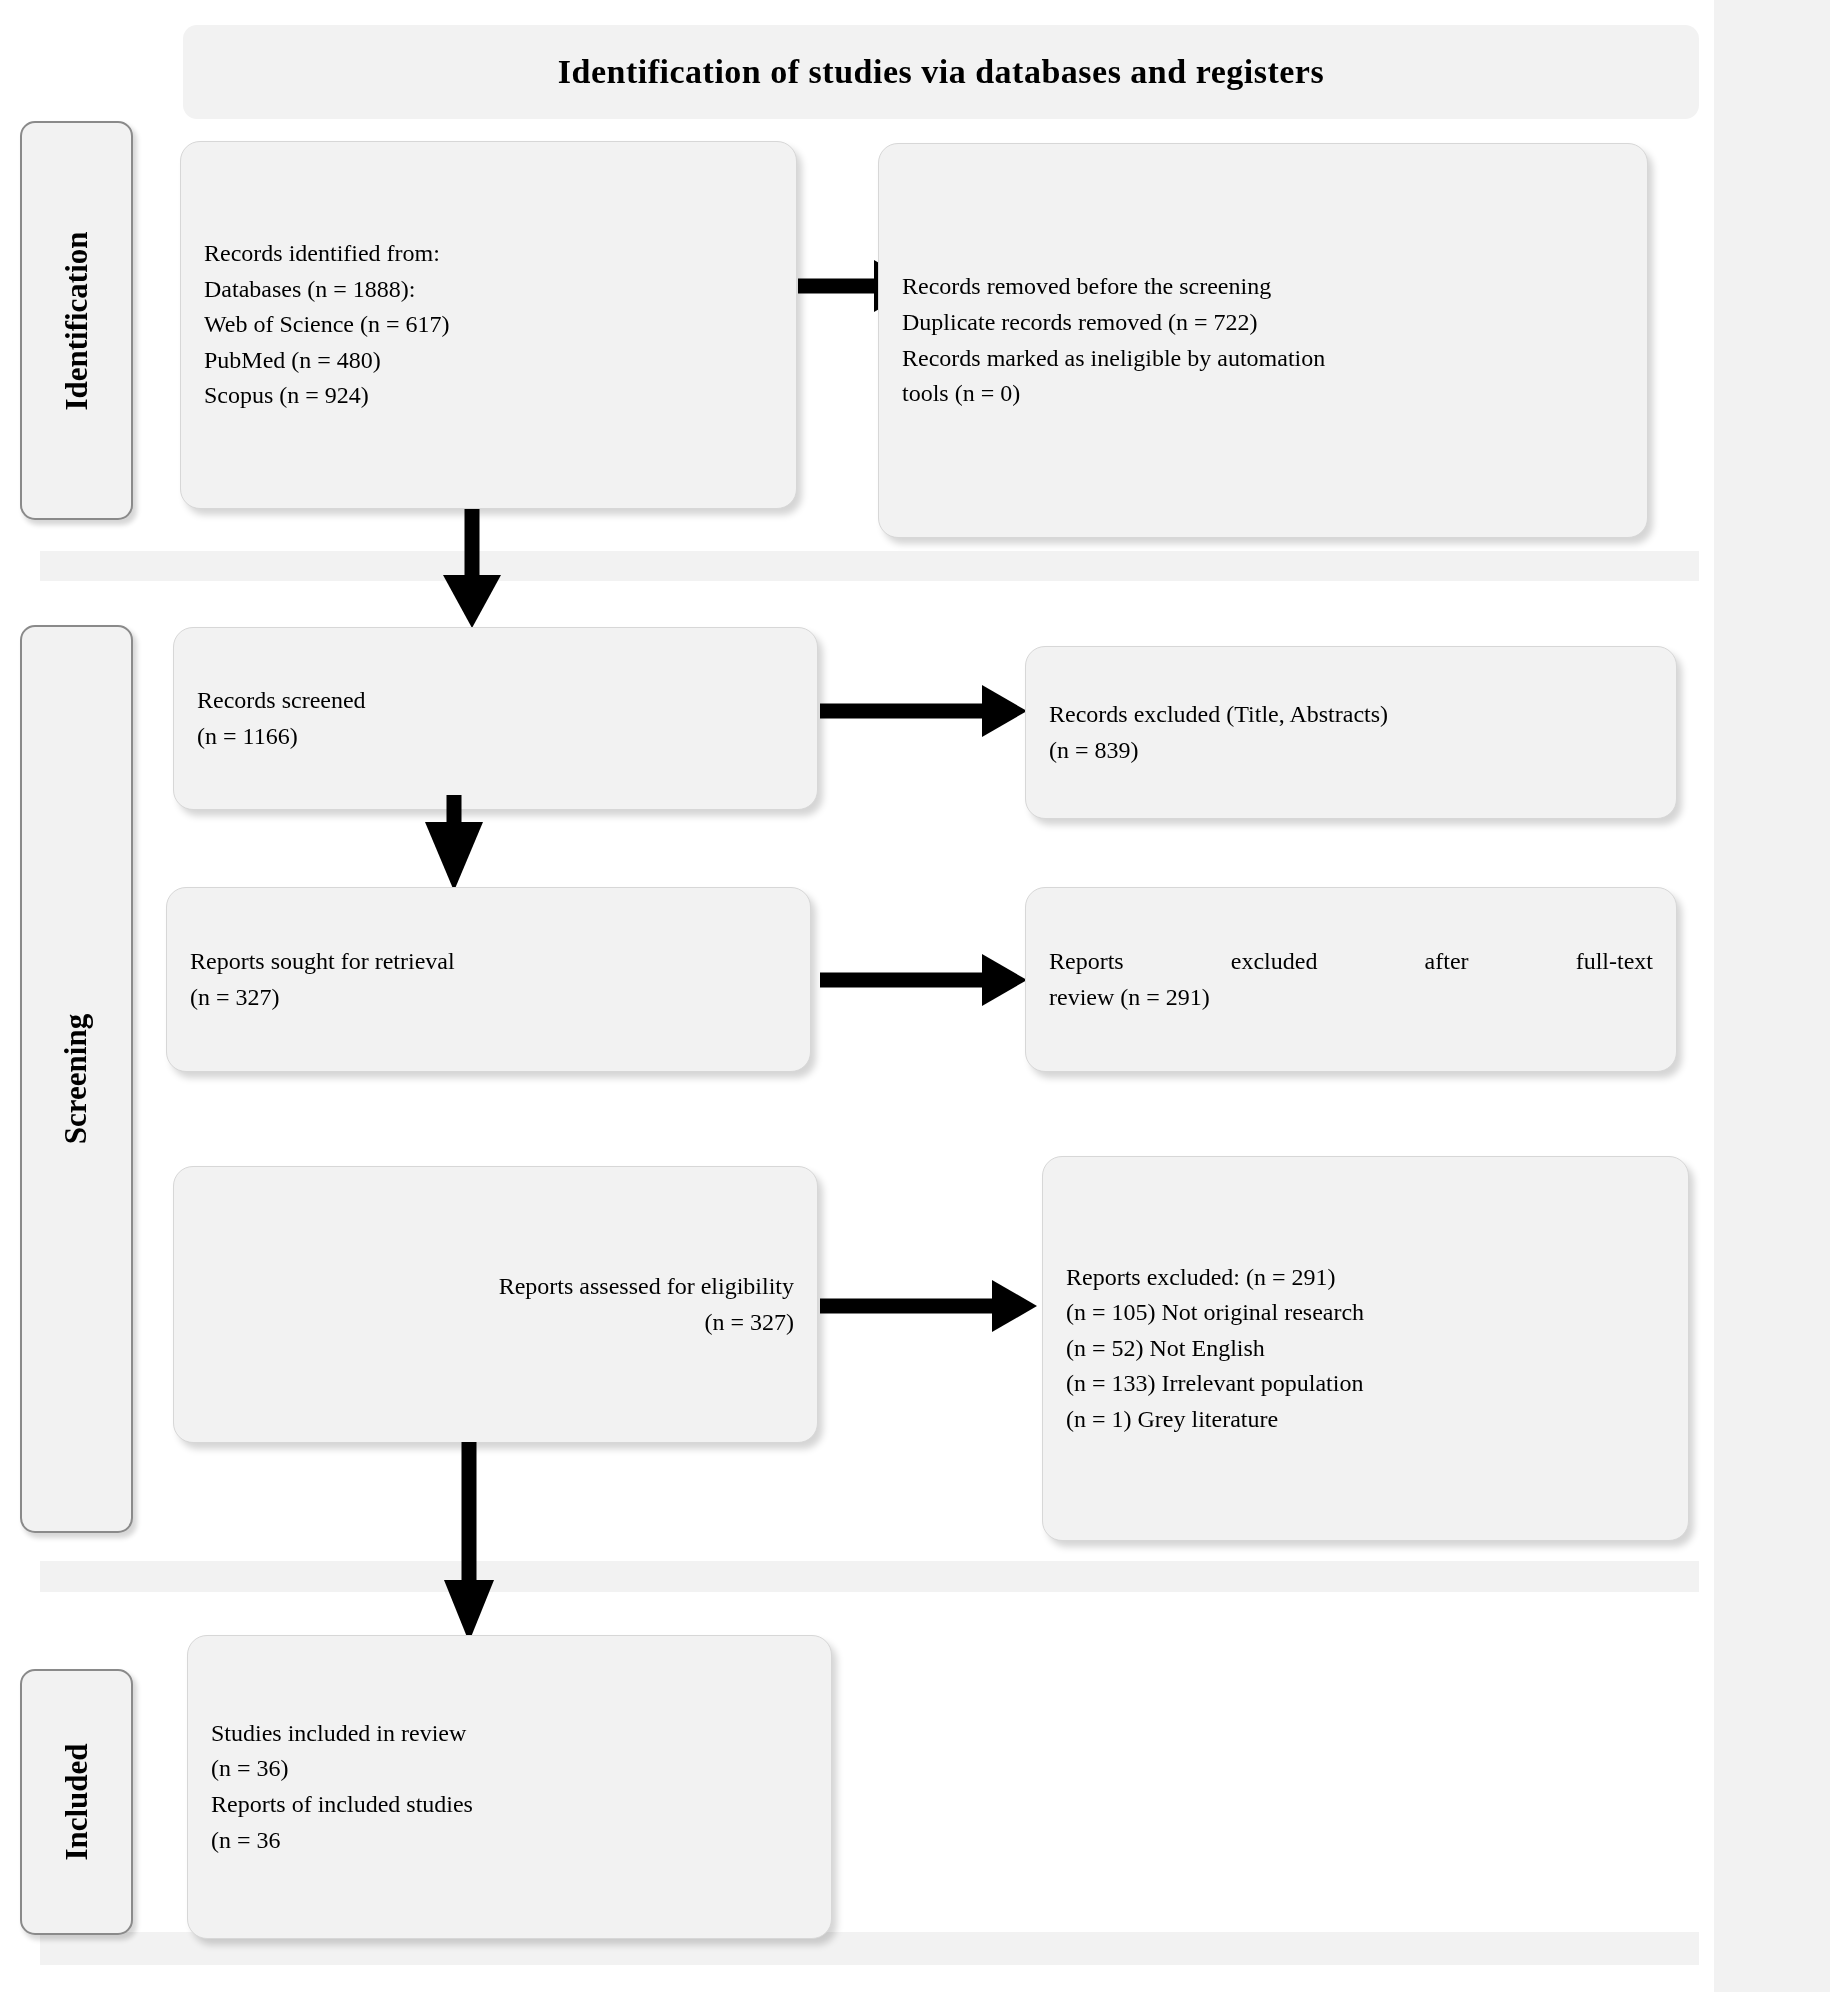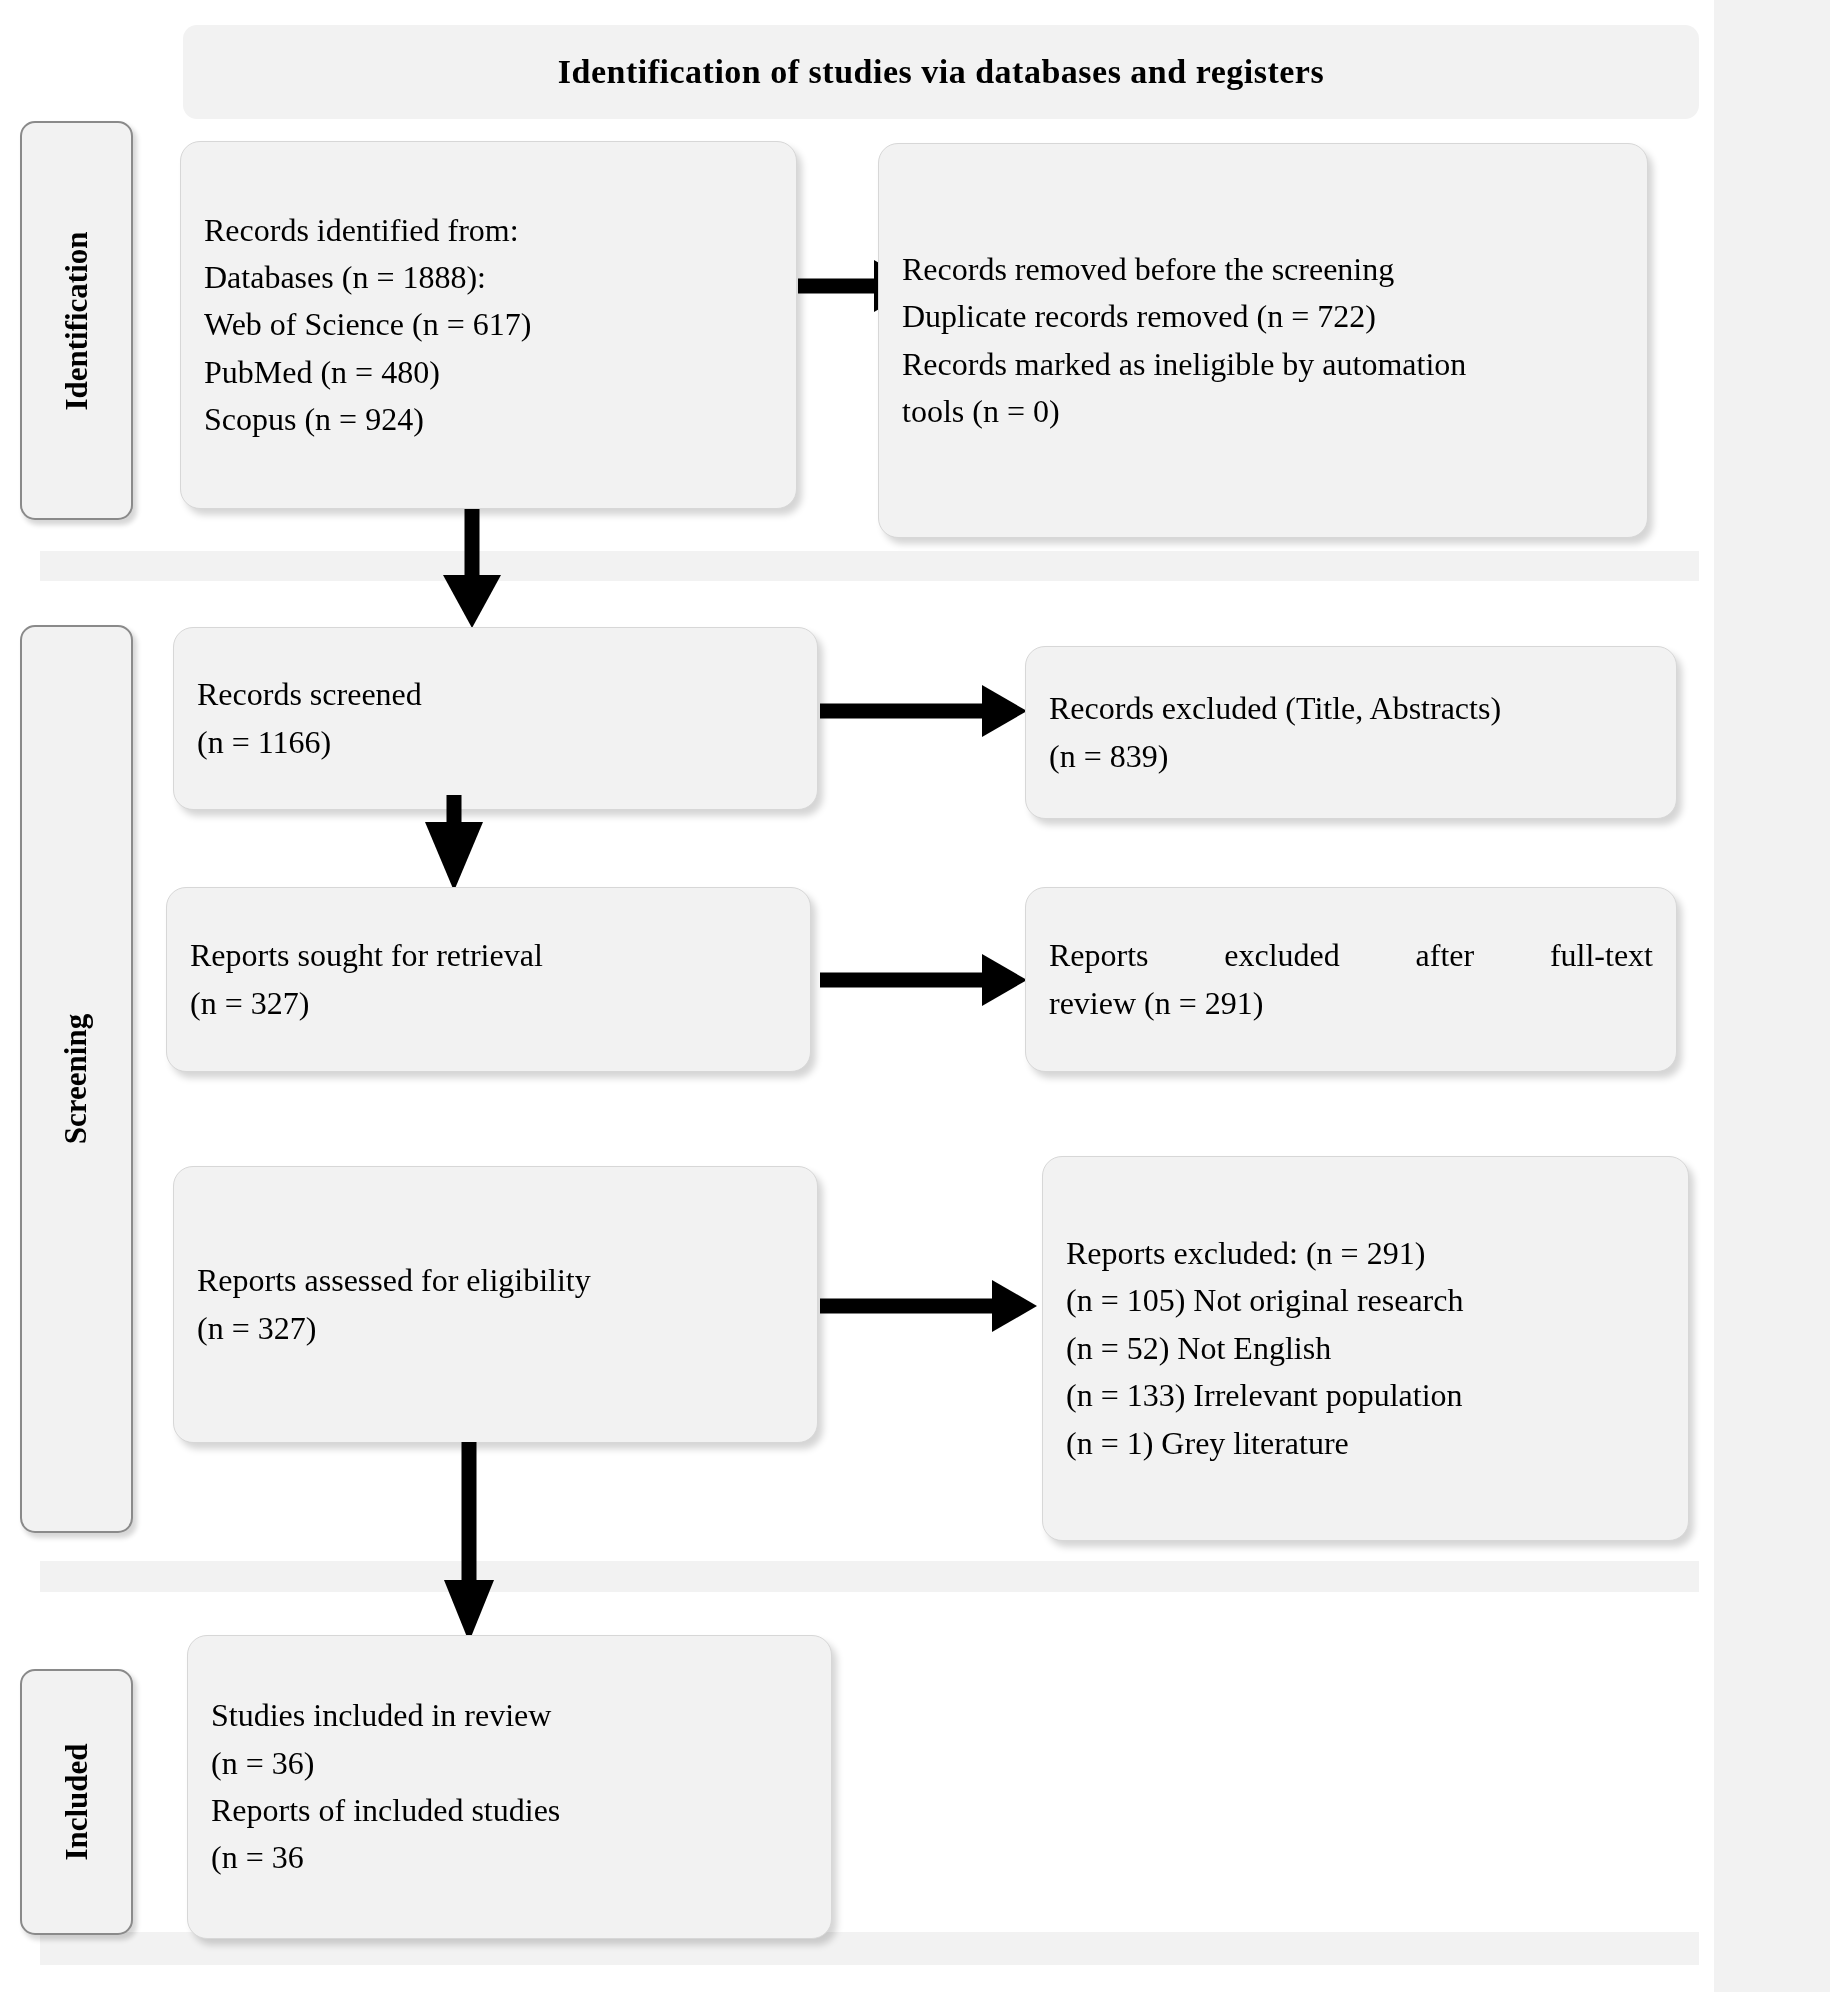--- a/index.html
+++ b/index.html
@@ -62,21 +62,21 @@
     border:1.5px solid #d7d7d7;
     border-radius:20px;
     box-shadow:5px 6px 7px rgba(0,0,0,.17);
     box-sizing:border-box;
     padding:17px 23px;
     display:flex;
     flex-direction:column;
     justify-content:center;
   }
   .box .ln{
-    font-size:32px;
+    font-size:24px;
     line-height:1.48;
     white-space:nowrap;
   }
   .box.justify .ln{
     white-space:normal;
     text-align:justify;
     text-align-last:justify;
   }
   .box.justify .ln.last{
     text-align-last:left;
@@ -210,21 +210,21 @@
   <div class="arrow-h" style="left:820px; top:980px; width:207px;">
     <div class="shaft" style="width:165px;"></div>
     <div class="head"></div>
   </div>
 
   <div class="box justify" style="left:1025px; top:887px; width:652px; height:185px;">
     <div class="ln">Reports excluded after full-text</div>
     <div class="ln last">review (n = 291)</div>
   </div>
 
-  <div class="box" style="left:173px; top:1166px; width:645px; height:277px;">
+  <div class="box" style="left:173px; top:1166px; width:645px; height:277px;align-items:flex-end;">
     <div class="ln">Reports assessed for eligibility</div>
     <div class="ln">(n = 327)</div>
   </div>
 
   <div class="arrow-h" style="left:820px; top:1306px; width:217px;">
     <div class="shaft" style="width:173px;"></div>
     <div class="head"></div>
   </div>
 
   <div class="box" style="left:1042px; top:1156px; width:647px; height:385px;">

